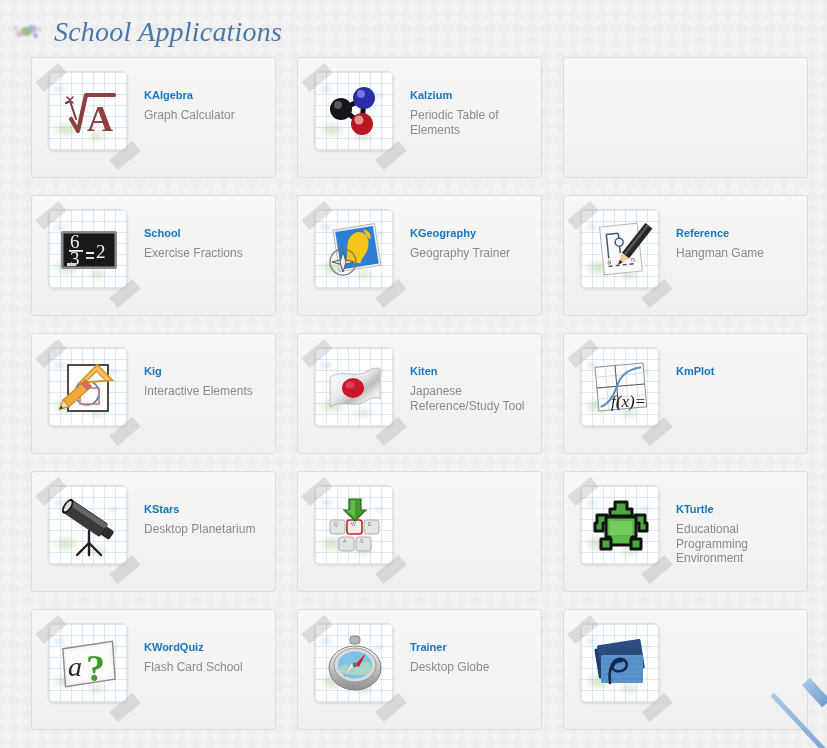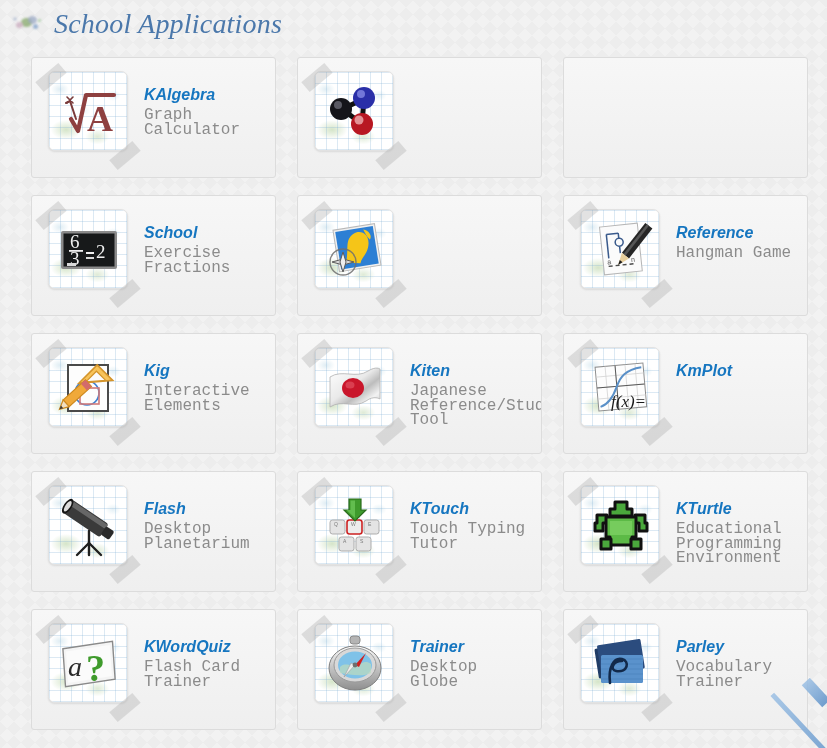--- a/index.html
+++ b/index.html
@@ -16,21 +16,21 @@
       linear-gradient(-45deg, rgba(0,0,0,0.018) 25%, transparent 25%, transparent 75%, rgba(0,0,0,0.018) 75%);
     background-size: 14px 14px;
     font-family: "Liberation Sans", sans-serif;
     position: relative;
   }
 
   
   #page-header {
     height: 48px;
     display: flex;
-    align-items: center;
+    align-items: flex-end;
     padding-left: 12px;
     position: relative;
   }
   .header-glyph {
     width: 34px; height: 26px;
     position: relative;
     flex: 0 0 auto;
     margin-right: 8px;
     margin-top: 4px;
   }
@@ -132,33 +132,31 @@
     justify-content: center;
   }
 
   
   .app-text {
     padding-top: 22px;
     padding-left: 10px;
     min-width: 0;
   }
   .app-name {
-    font-size: 16px;
+    font-size: 11px;
     font-weight: bold;
     color: #1676c0;
     line-height: 16px;
     margin-bottom: 5px;
-    font-style: italic;
   }
   .app-desc {
-    font-size: 16px;
+    font-size: 12px;
     color: #8b8b8b;
     line-height: 14.5px;
     max-width: 120px;
-    font-family: Liberation Mono, monospace;
   }
 
   
   #corner-ribbon {
     position: absolute;
     right: 0; bottom: 0;
     width: 110px; height: 70px;
     overflow: hidden;
     pointer-events: none;
   }
@@ -224,20 +222,24 @@
   <circle cx="42" cy="19" r="11" fill="#2a2fa8"></circle>
   <circle cx="39" cy="15" r="4" fill="#7f84e0" opacity=".85"></circle>
   <circle cx="19" cy="30" r="11" fill="#15151a"></circle>
   <circle cx="16" cy="26" r="4" fill="#6a6a75" opacity=".8"></circle>
   <circle cx="40" cy="45" r="11" fill="#b81722"></circle>
   <circle cx="37" cy="41" r="4.5" fill="#e8a0a3" opacity=".9"></circle>
 </svg>
           </div>
         </div>
       </div>
+      <div class="app-text">
+        <div class="app-name">Kalzium</div>
+        <div class="app-desc">Periodic Table of Elements</div>
+      </div>
     </div>
     <div class="app-card">
     </div>
     <div class="app-card">
       <div class="note-wrap">
         <span class="tape tape-tl"></span>
         <span class="tape tape-br"></span>
         <div class="note">
           <div class="icon-art">
             <svg width="66" height="66" viewBox="0 0 66 66">
@@ -277,20 +279,24 @@
     <path d="M44 14 C50 16 52 22 49 25 C46 21 45 17 44 14Z" fill="#f5c518"></path>
   </g>
   <g transform="translate(8,32)">
     <circle cx="13" cy="13" r="13" fill="none" stroke="#6e6e6e" stroke-width="1.4" opacity=".85"></circle>
     <path d="M2 13 L13 10 L24 13 L13 16 Z" fill="#d6d6d6" stroke="#5c5c5c" stroke-width="1"></path>
     <path d="M13 3 L16 13 L13 23 L10 13 Z" fill="#eeeeee" stroke="#5c5c5c" stroke-width="1"></path>
   </g>
 </svg>
           </div>
         </div>
+      </div>
+      <div class="app-text">
+        <div class="app-name">KGeography</div>
+        <div class="app-desc">Geography Trainer</div>
       </div>
     </div>
     <div class="app-card">
       <div class="note-wrap">
         <span class="tape tape-tl"></span>
         <span class="tape tape-br"></span>
         <div class="note">
           <div class="icon-art">
             <svg width="66" height="66" viewBox="0 0 66 66">
   <g transform="rotate(-6 33 33)">
@@ -431,21 +437,21 @@
     <line x1="33" y1="38" x2="33" y2="50"></line>
     <line x1="33" y1="50" x2="21" y2="62"></line>
     <line x1="33" y1="50" x2="45" y2="62"></line>
     <line x1="33" y1="50" x2="33" y2="62"></line>
   </g>
 </svg>
           </div>
         </div>
       </div>
       <div class="app-text">
-        <div class="app-name">Flash</div>
+        <div class="app-name">KStars</div>
         <div class="app-desc">Desktop Planetarium</div>
       </div>
     </div>
     <div class="app-card">
       <div class="note-wrap">
         <span class="tape tape-tl"></span>
         <span class="tape tape-br"></span>
         <div class="note">
           <div class="icon-art">
             <svg width="66" height="66" viewBox="0 0 66 66">
@@ -471,24 +477,20 @@
       <text x="38" y="50">S</text>
     </g>
   </g>
   <g>
     <polygon points="27,6 39,6 39,17 44,17 33,28 22,17 27,17" fill="#3f9b2c" stroke="#2a6b1d" stroke-width="1.2"></polygon>
     <polygon points="28.5,7.5 33,7.5 33,25 24.5,17 28.5,17" fill="#6fc85a" opacity=".75"></polygon>
   </g>
 </svg>
           </div>
         </div>
-      </div>
-      <div class="app-text">
-        <div class="app-name">KTouch</div>
-        <div class="app-desc">Touch Typing Tutor</div>
       </div>
     </div>
     <div class="app-card">
       <div class="note-wrap">
         <span class="tape tape-tl"></span>
         <span class="tape tape-br"></span>
         <div class="note">
           <div class="icon-art">
             <svg width="66" height="66" viewBox="0 0 66 66">
   <g stroke="#111" stroke-width="3" stroke-linejoin="round">
@@ -521,21 +523,21 @@
     <polygon points="11,19 55,15.5 55,46.5 11,50.5" fill="#fbfbfb"></polygon>
   </g>
   <text x="12" y="45" font-family="Liberation Serif, serif" font-style="italic" font-size="28" fill="#2b2b2b">a</text>
   <text x="30" y="50" font-family="Liberation Serif, serif" font-weight="bold" font-size="38" fill="#3f9b2c">?</text>
 </svg>
           </div>
         </div>
       </div>
       <div class="app-text">
         <div class="app-name">KWordQuiz</div>
-        <div class="app-desc">Flash Card Trainer</div>
+        <div class="app-desc">Flash Card School</div>
       </div>
     </div>
     <div class="app-card">
       <div class="note-wrap">
         <span class="tape tape-tl"></span>
         <span class="tape tape-br"></span>
         <div class="note">
           <div class="icon-art">
             <svg width="66" height="66" viewBox="0 0 66 66">
   <defs>
@@ -581,23 +583,19 @@
       <line x1="13" y1="38" x2="55" y2="38"></line>
                   <line x1="13" y1="43" x2="55" y2="43"></line>
       <line x1="13" y1="48" x2="55" y2="48"></line>
     </g>
     <path d="M22 52 C20 36 26 26 34 28 C42 30 40 42 28 40 C22 39 24 30 34 30" fill="none" stroke="#12294a" stroke-width="2.6" stroke-linecap="round"></path>
   </g>
 </svg>
           </div>
         </div>
       </div>
-      <div class="app-text">
-        <div class="app-name">Parley</div>
-        <div class="app-desc">Vocabulary Trainer</div>
-      </div>
     </div>
   </div>
 
 <div id="corner-ribbon">
   <span class="rb1"></span>
     <span class="rb2"></span>
 </div>
 
 </body></html>

